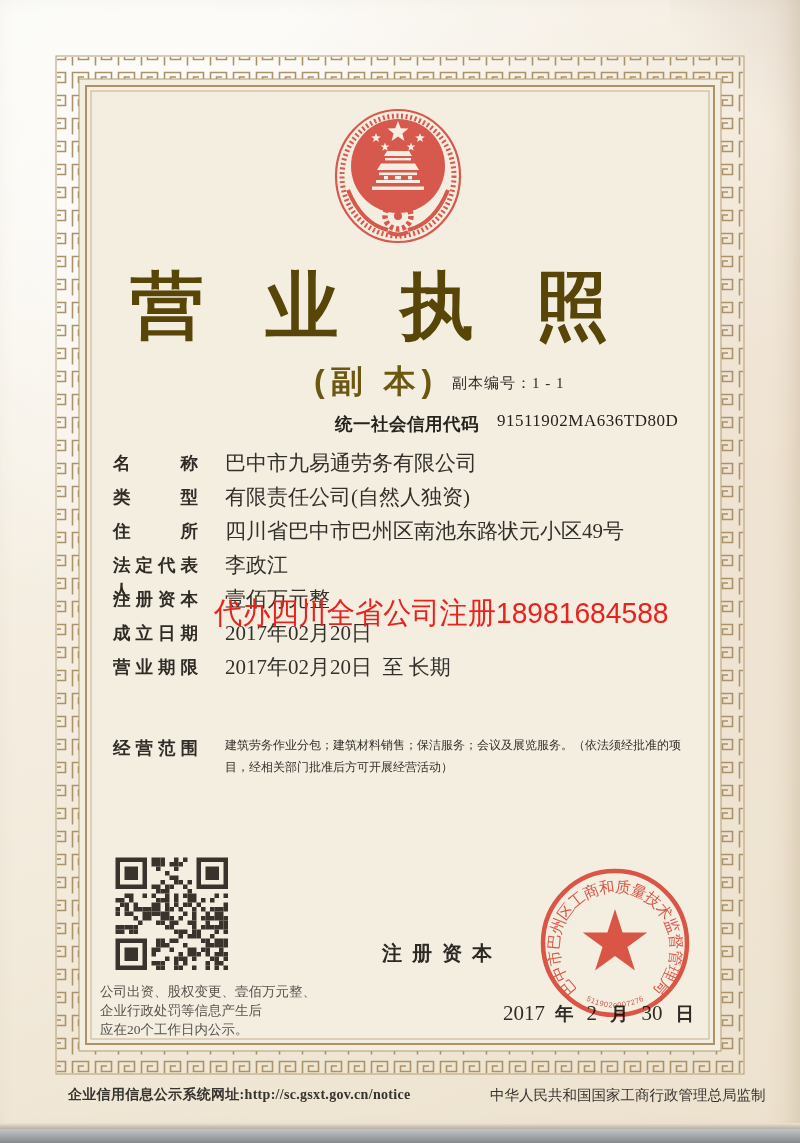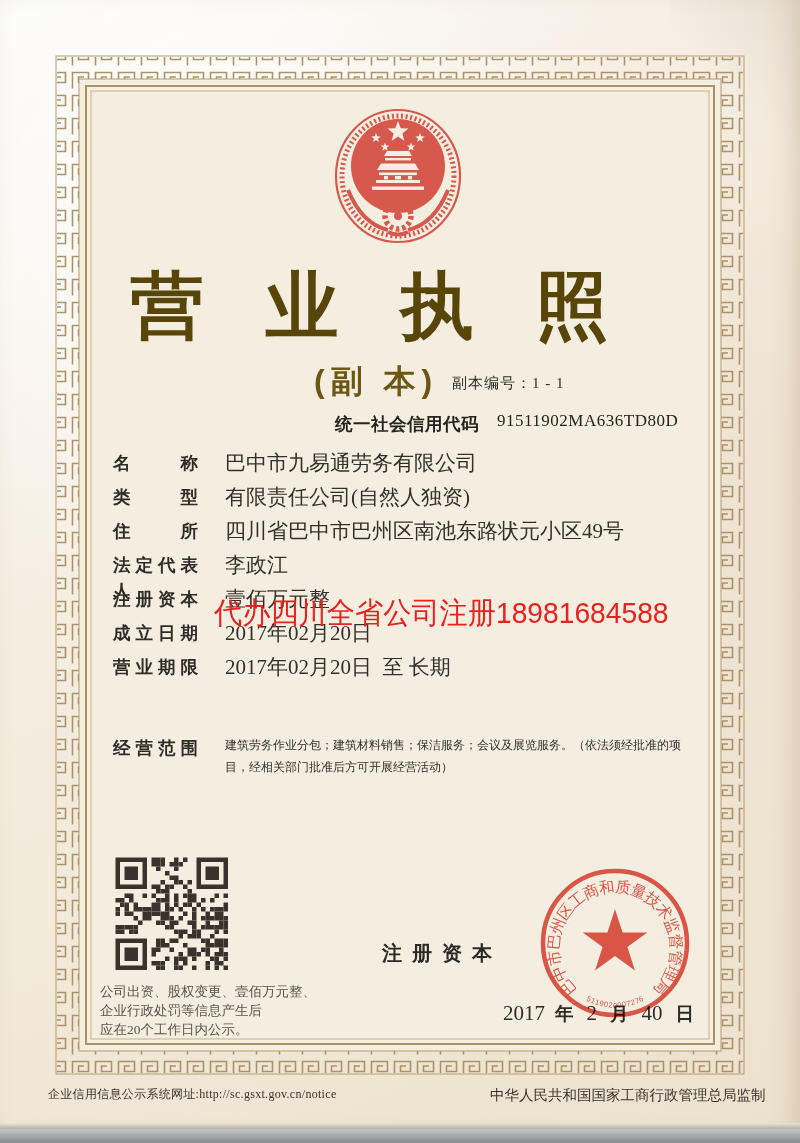--- a/index.html
+++ b/index.html
@@ -85,22 +85,22 @@
   .issue-date .m10 { margin-left:10px; } .issue-date .m13 { margin-left:13px; }
 
   
   .notes {
     position:absolute; left:100px; top:982px;
     font-family:"Liberation Serif", serif; font-size:13.5px; color:#57524c; line-height:19px;
   }
 
   
   .footer-left {
-    position:absolute; left:48px; top:1086px;
-    font-family:"Liberation Serif", serif; font-size:12px; color:#37332e; letter-spacing:.3px;
+    position:absolute; left:68px; top:1086px;
+    font-family:"Liberation Serif", serif; font-size:14px; color:#37332e; letter-spacing:.3px;font-weight:bold;
   }
   .footer-right {
     position:absolute; left:490px; top:1086px;
     font-family:Liberation Mono, monospace; font-size:14.5px; color:#37332e;
   }
 
   
   .paper-curl { position:absolute; left:0; right:0; bottom:14px; height:6px; z-index:8;
     background:linear-gradient(180deg, #ece4d5, #b6afa2); }
   .scan-strip { position:absolute; left:0; right:0; bottom:0; height:14px; z-index:8;
@@ -457,21 +457,21 @@
       <text x="113.47167742438587" y="156.68443319935938" fill="#e04a3c" font-size="7.5" text-anchor="middle" font-family="&quot;Liberation Sans&quot;, sans-serif" transform="rotate(-17.333333333333314 113.47167742438587 156.68443319935938)">2</text>
       <text x="117.89078113338643" y="155.119546502063" fill="#e04a3c" font-size="7.5" text-anchor="middle" font-family="&quot;Liberation Sans&quot;, sans-serif" transform="rotate(-21.666666666666657 117.89078113338643 155.119546502063)">7</text>
       <text x="122.17901110092279" y="153.22523087054836" fill="#e04a3c" font-size="7.5" text-anchor="middle" font-family="&quot;Liberation Sans&quot;, sans-serif" transform="rotate(-26 122.17901110092279 153.22523087054836)">6</text>
     </svg>
 
   <div class="issue-date">
     <span class="num">2017</span>
     <span class="lab m10">年</span>
     <span class="num m13">2</span>
     <span class="lab m13">月</span>
-    <span class="num m13">40</span>
+    <span class="num m13">30</span>
     <span class="lab m13">日</span>
   </div>
 
   <div class="notes">
     <div>公司出资、股权变更、壹佰万元整、</div>
     <div>企业行政处罚等信息产生后</div>
     <div>应在20个工作日内公示。</div>
   </div>
 
   <div class="footer-left">企业信用信息公示系统网址:http://sc.gsxt.gov.cn/notice</div>

